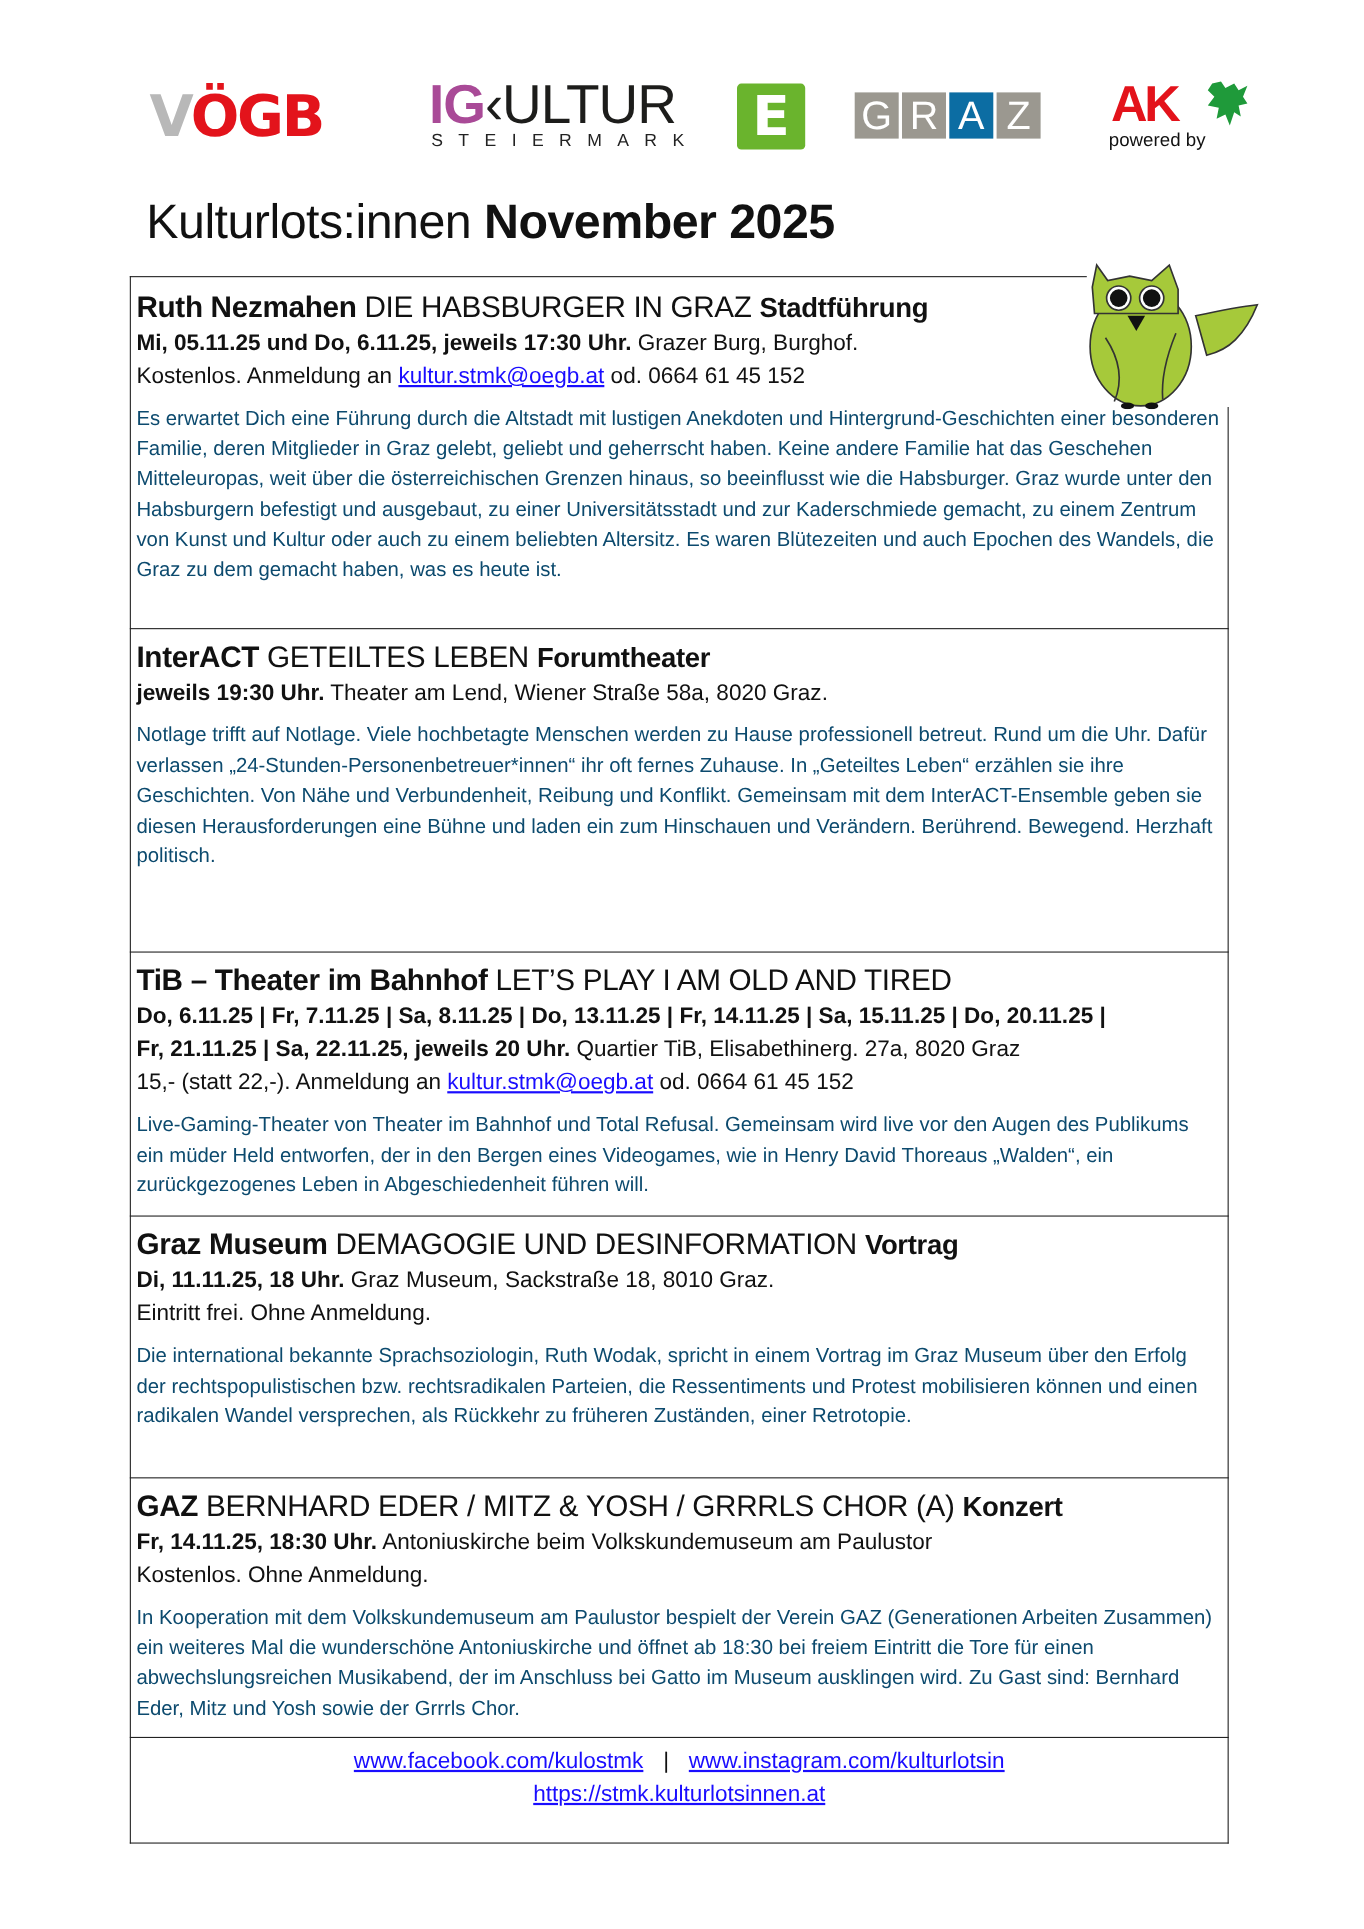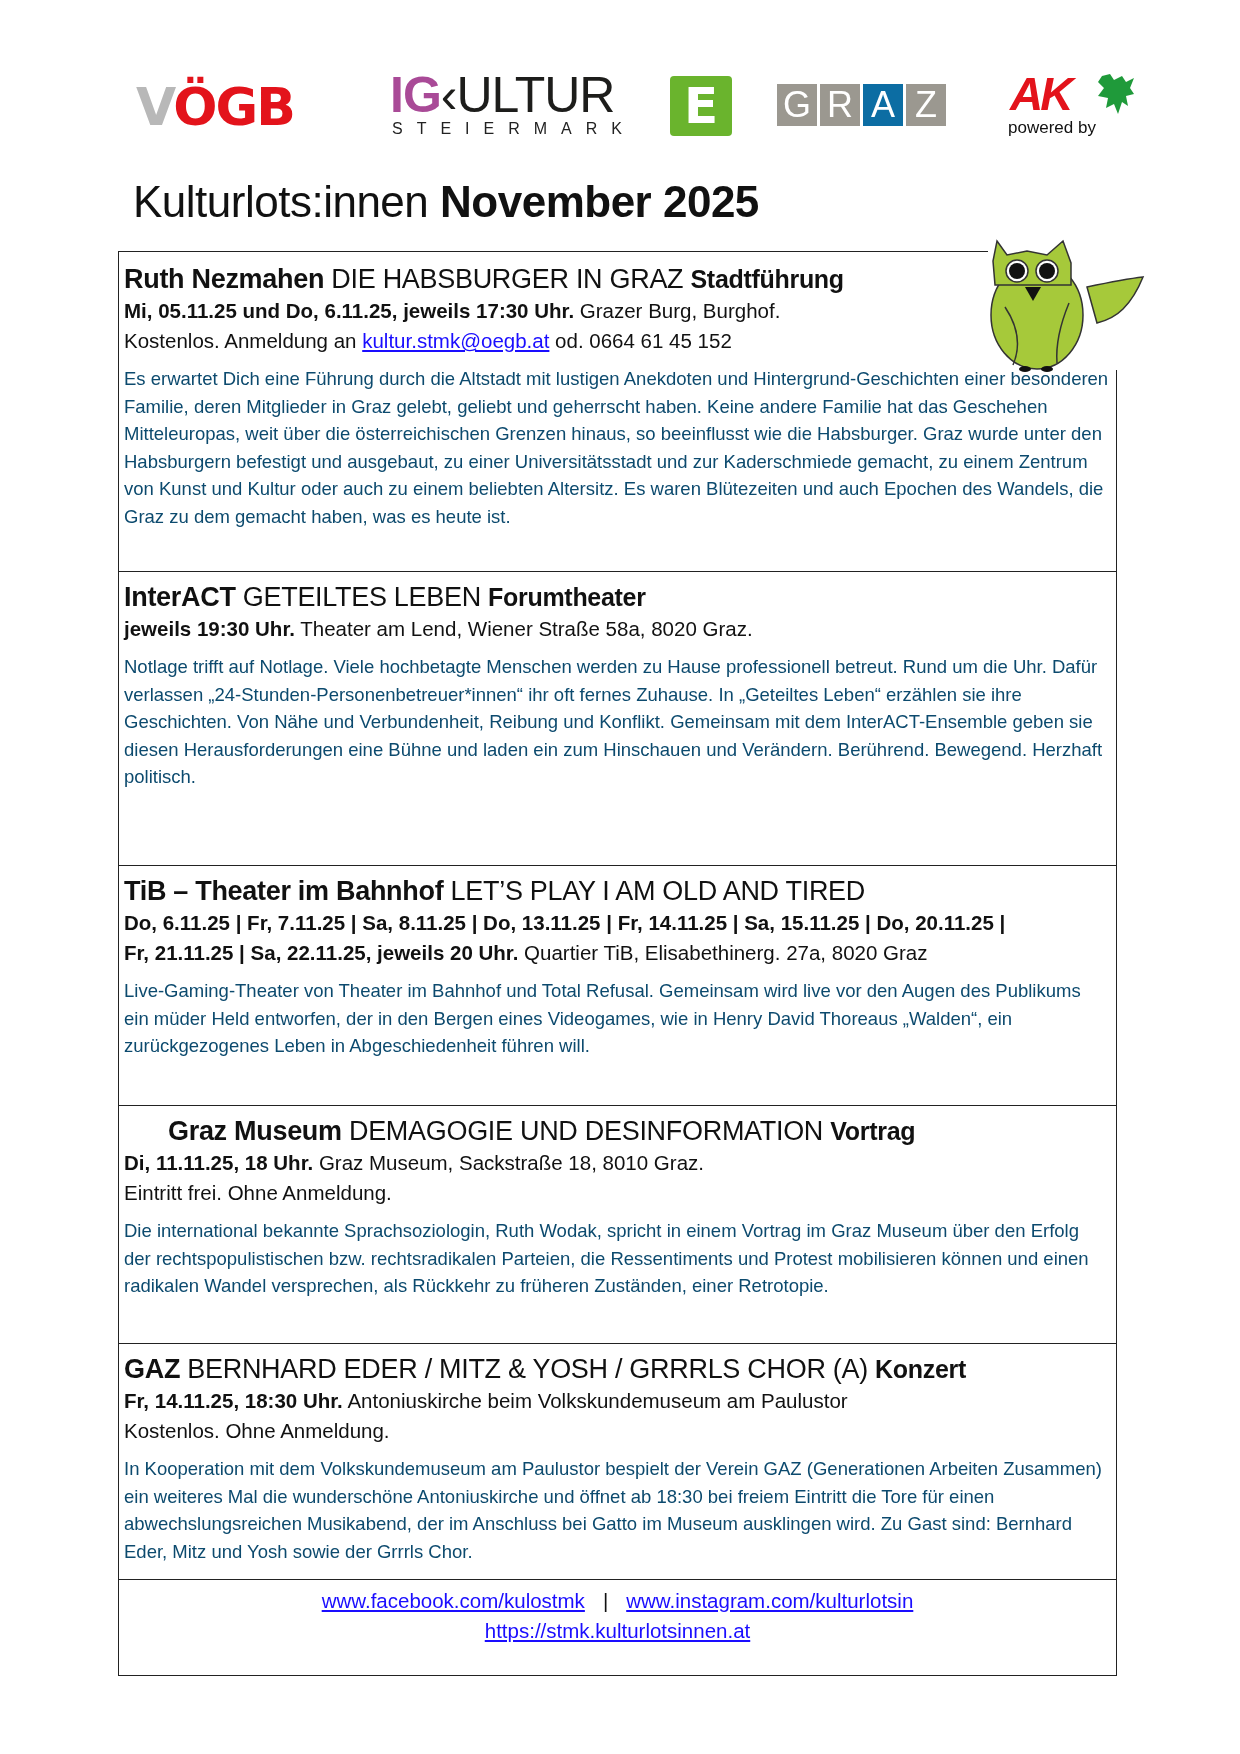--- a/index.html
+++ b/index.html
@@ -15,21 +15,21 @@
   .logo-ig { left: 390px; top: 6px; width: 240px; }
   .logo-ig .top { font-family: "Liberation Sans", sans-serif; font-size: 50px; line-height: 46px; letter-spacing: -1px; }
   .logo-ig .ig { color: #a94a97; font-weight: bold; }
   .logo-ig .kultur { color: #1d1d1b; }
   .logo-ig .bottom { font-size: 16px; letter-spacing: 14px; color: #222; margin-top: 2px; padding-left: 2px; }
   .logo-e { left: 670px; top: 10px; width: 62px; height: 60px; background: #6ab42d; border-radius: 4px; display: flex; align-items: center; justify-content: center; color: #fff; font-weight: bold; font-size: 50px; font-family: "DejaVu Sans", sans-serif; }
   .logo-graz { left: 777px; top: 18px; display: flex; gap: 3px; }
   .logo-graz span { width: 40px; height: 42px; background: #9b9890; color: #fff; font-size: 36px; display: flex; align-items: center; justify-content: center; font-family: "Liberation Sans", sans-serif; }
   .logo-graz span.blue { background: #0c6da3; }
   .logo-ak { left: 1008px; top: 4px; width: 130px; height: 70px; }
-  .logo-ak .ak { position: absolute; left: 2px; top: 0; font-size: 46px; font-style: italic; font-weight: bold; color: #e3131b; letter-spacing: -3px; font-family: "Liberation Sans", sans-serif; line-height: 48px; }
+  .logo-ak .ak { position: absolute; left: 2px; top: 0; font-size: 46px; font-weight: bold; color: #e3131b; letter-spacing: -3px; font-family: "Liberation Sans", sans-serif; line-height: 48px; }
   .logo-ak .panther { position: absolute; left: 88px; top: 2px; width: 40px; height: 44px; }
   .logo-ak .powered { position: absolute; left: 0; top: 48px; font-size: 17px; color: #111; font-family: "Liberation Sans", sans-serif; }
 
   
   .page-title { position: absolute; left: 133px; top: 172px; font-family: "Liberation Sans", sans-serif; font-size: 44px; line-height: 60px; letter-spacing: -0.5px; }
   .page-title .light { font-weight: normal; }
   .page-title .bold { font-weight: bold; }
 
   
   .owl { position: absolute; left: 985px; top: 237px; width: 160px; height: 135px; }
@@ -108,25 +108,26 @@
 <section class="event" style="top:572px; height:294px;">
   <div class="ev-title" style="margin-top:8px;"><span class="org">InterACT</span><span class="name"> GETEILTES LEBEN </span><span class="type">Forumtheater</span></div>
   <div class="ev-line"><b>jeweils 19:30 Uhr.</b><span> Theater am Lend, Wiener Straße 58a, 8020 Graz.</span></div>
   <p class="ev-desc">Notlage trifft auf Notlage. Viele hochbetagte Menschen werden zu Hause professionell betreut. Rund um die Uhr. Dafür verlassen „24-Stunden-Personenbetreuer*innen“ ihr oft fernes Zuhause. In „Geteiltes Leben“ erzählen sie ihre Geschichten. Von Nähe und Verbundenheit, Reibung und Konflikt. Gemeinsam mit dem InterACT-Ensemble geben sie diesen Herausforderungen eine Bühne und laden ein zum Hinschauen und Verändern. Berührend. Bewegend. Herzhaft politisch.</p>
 </section>
 
 <section class="event" style="top:866px; height:240px;">
   <div class="ev-title" style="margin-top:8px;"><span class="org">TiB – Theater im Bahnhof</span><span class="name"> LET’S PLAY I AM OLD AND TIRED</span><span class="type"></span></div>
   <div class="ev-line"><b>Do, 6.11.25 | Fr, 7.11.25 | Sa, 8.11.25 | Do, 13.11.25 | Fr, 14.11.25 | Sa, 15.11.25 | Do, 20.11.25 |</b><span></span></div>
   <div class="ev-line"><b>Fr, 21.11.25 | Sa, 22.11.25, jeweils 20 Uhr.</b><span> Quartier TiB, Elisabethinerg. 27a, 8020 Graz</span></div>
+  <div class="ev-line"><span>15,- (statt 22,-). Anmeldung an </span><a class="mail">kultur.stmk@oegb.at</a><span> od. 0664 61 45 152</span></div>
   <p class="ev-desc">Live-Gaming-Theater von Theater im Bahnhof und Total Refusal. Gemeinsam wird live vor den Augen des Publikums ein müder Held entworfen, der in den Bergen eines Videogames, wie in Henry David Thoreaus „Walden“, ein zurückgezogenes Leben in Abgeschiedenheit führen will.</p>
 </section>
 
 <section class="event" style="top:1106px; height:238px;">
-  <div class="ev-title" style="margin-top:8px;margin-left:44px;"><span class="org">Graz Museum</span><span class="name"> DEMAGOGIE UND DESINFORMATION </span><span class="type">Vortrag</span></div>
+  <div class="ev-title" style="margin-top:8px;"><span class="org">Graz Museum</span><span class="name"> DEMAGOGIE UND DESINFORMATION </span><span class="type">Vortrag</span></div>
   <div class="ev-line"><b>Di, 11.11.25, 18 Uhr.</b><span> Graz Museum, Sackstraße 18, 8010 Graz.</span></div>
   <div class="ev-line"><span>Eintritt frei. Ohne Anmeldung.</span></div>
   <p class="ev-desc">Die international bekannte Sprachsoziologin, Ruth Wodak, spricht in einem Vortrag im Graz Museum über den Erfolg der rechtspopulistischen bzw. rechtsradikalen Parteien, die Ressentiments und Protest mobilisieren können und einen radikalen Wandel versprechen, als Rückkehr zu früheren Zuständen, einer Retrotopie.</p>
 </section>
 
 <section class="event" style="top:1344px; height:236px;">
   <div class="ev-title" style="margin-top:8px;"><span class="org">GAZ</span><span class="name"> BERNHARD EDER / MITZ &amp; YOSH / GRRRLS CHOR (A) </span><span class="type">Konzert</span></div>
   <div class="ev-line"><b>Fr, 14.11.25, 18:30 Uhr.</b><span> Antoniuskirche beim Volkskundemuseum am Paulustor</span></div>
   <div class="ev-line"><span>Kostenlos. Ohne Anmeldung.</span></div>
   <p class="ev-desc">In Kooperation mit dem Volkskundemuseum am Paulustor bespielt der Verein GAZ (Generationen Arbeiten Zusammen) ein weiteres Mal die wunderschöne Antoniuskirche und öffnet ab 18:30 bei freiem Eintritt die Tore für einen abwechslungsreichen Musikabend, der im Anschluss bei Gatto im Museum ausklingen wird. Zu Gast sind: Bernhard Eder, Mitz und Yosh sowie der Grrrls Chor.</p>

